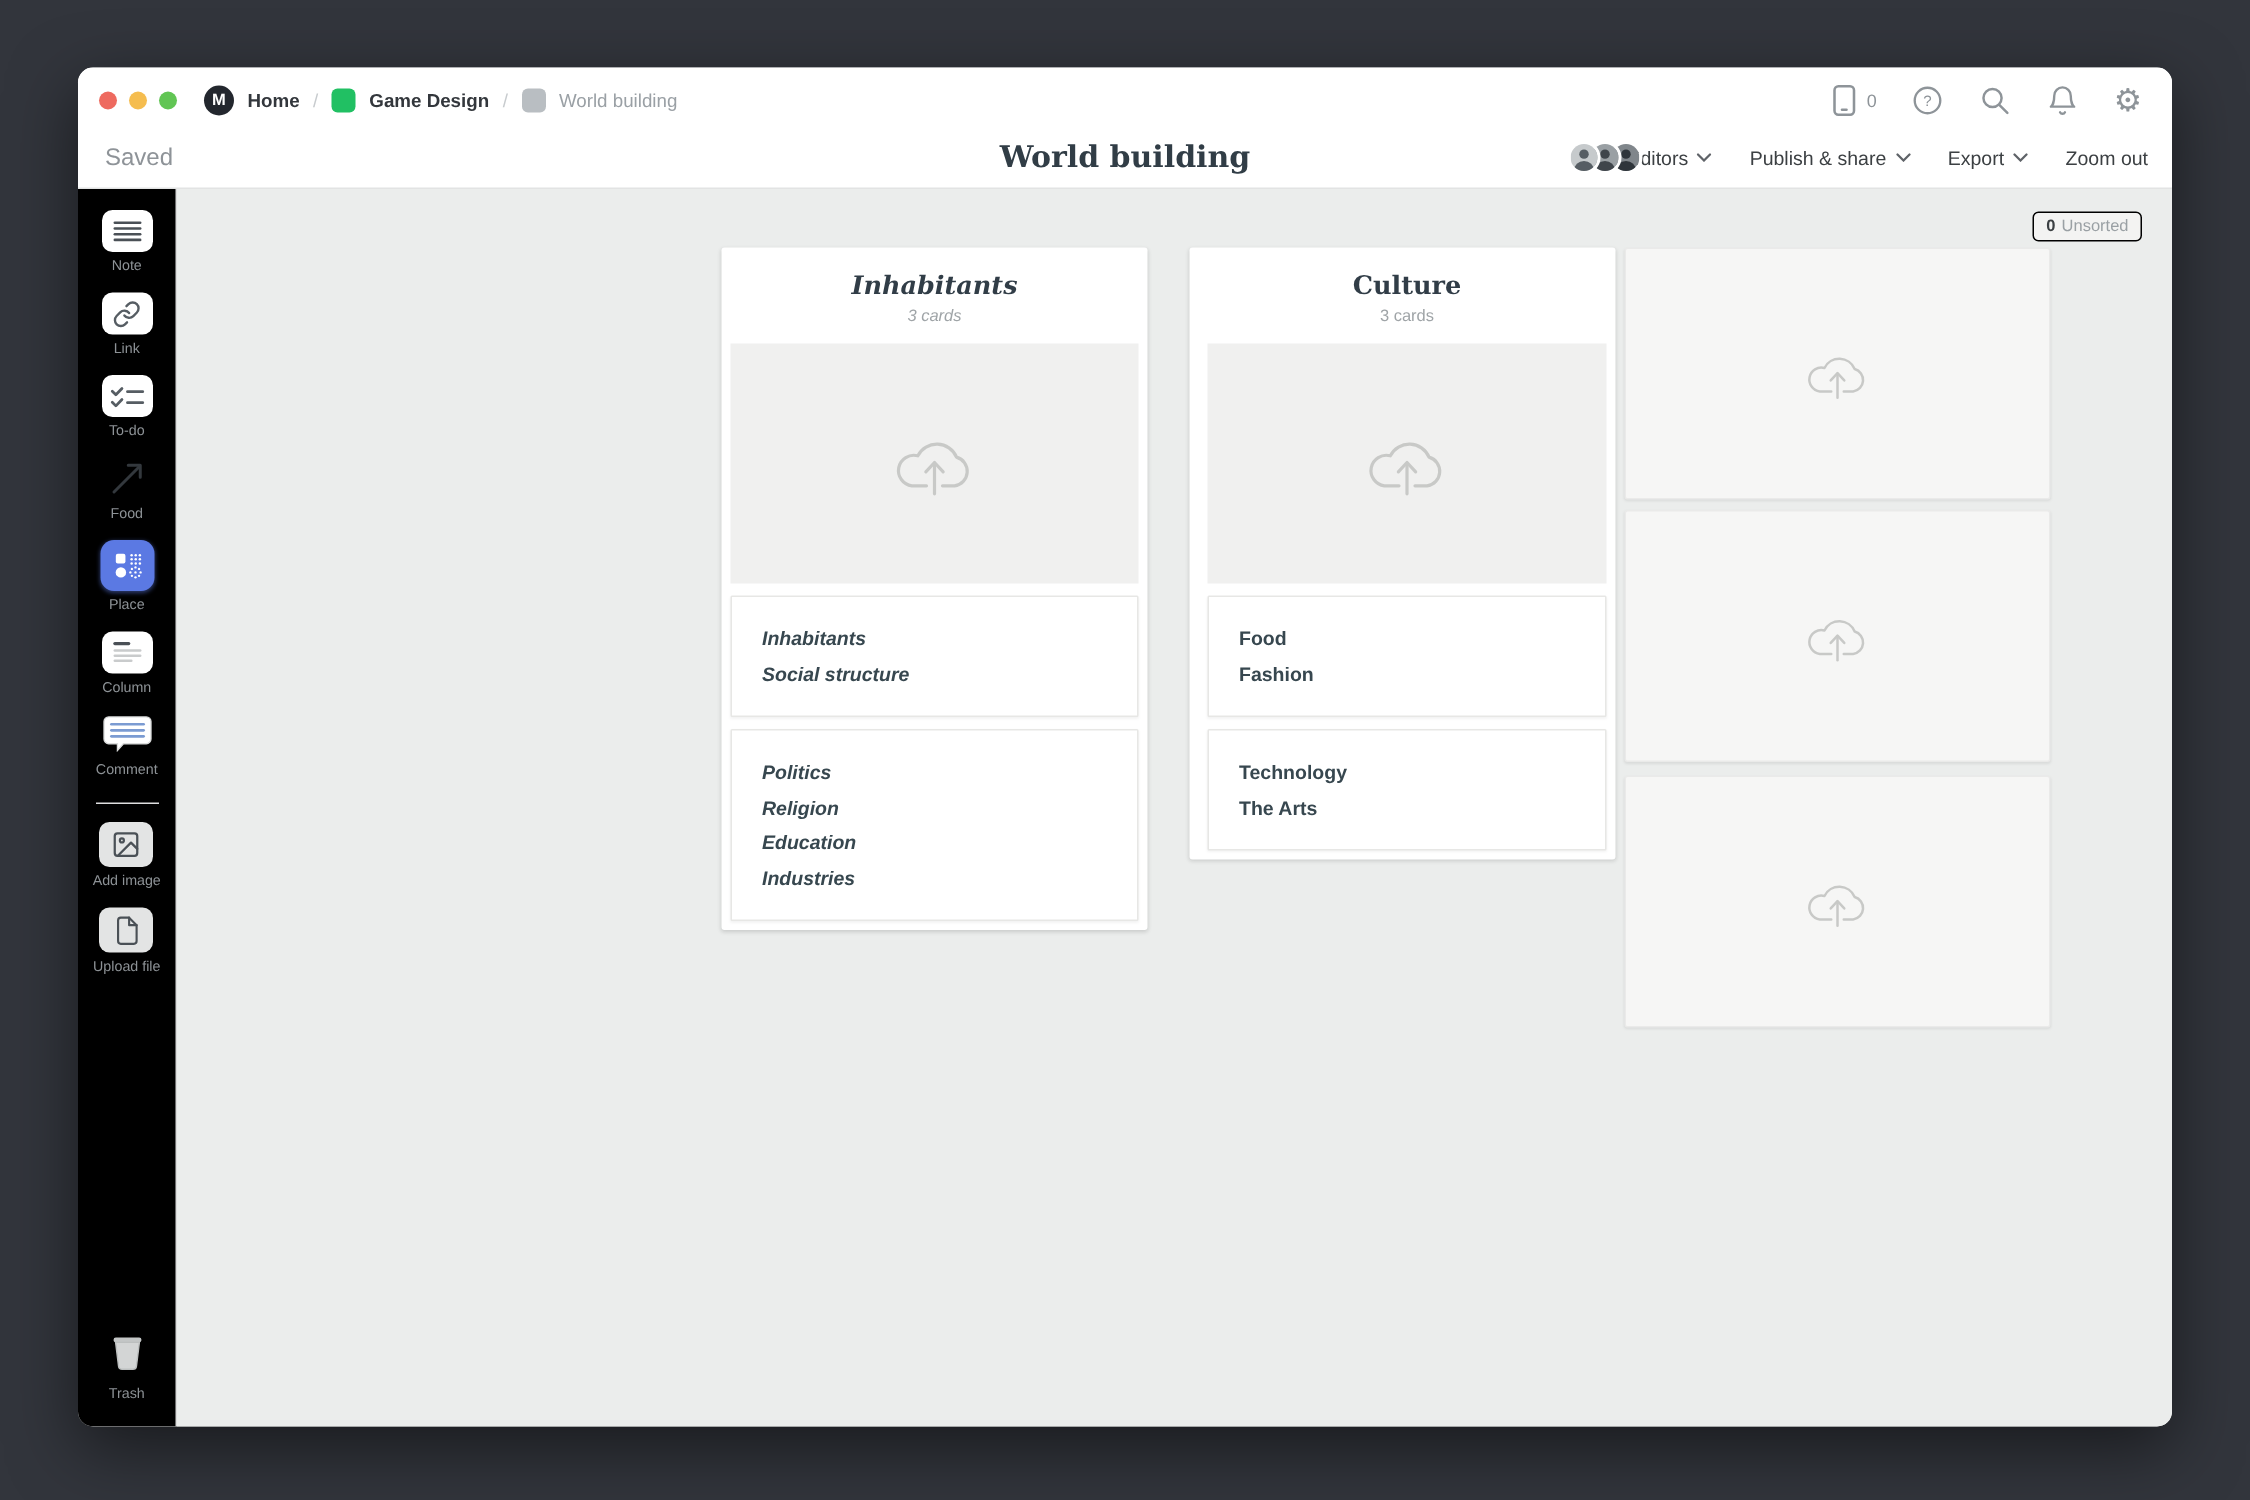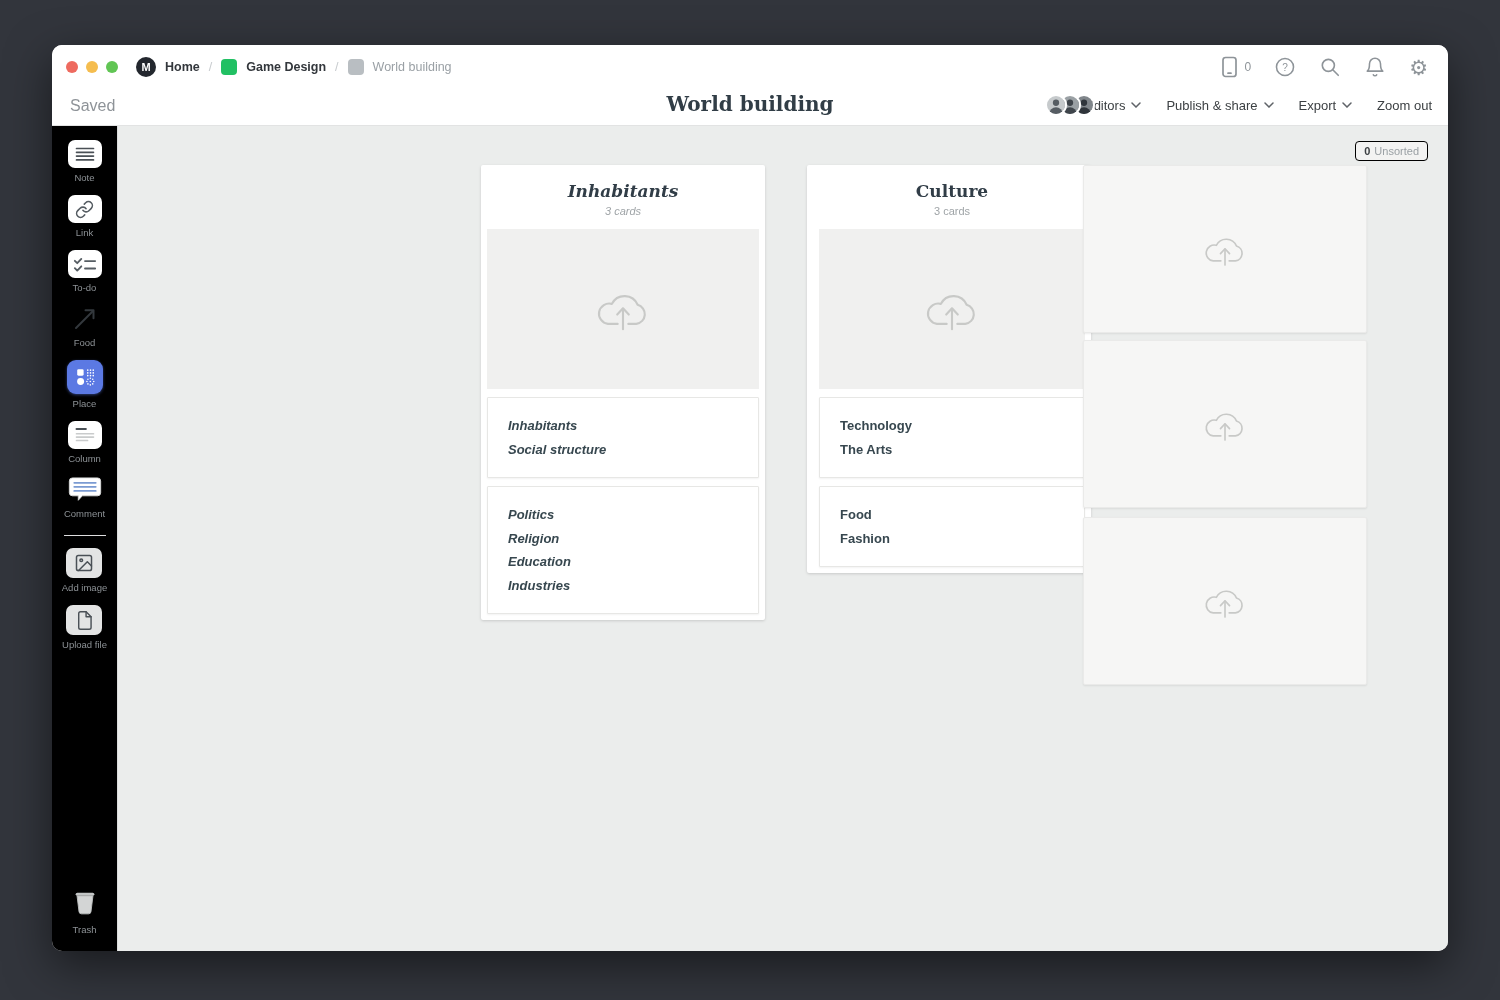--- a/index.html
+++ b/index.html
@@ -328,39 +328,39 @@
           <li>Inhabitants</li>
           <li>Social structure</li>
         </ul>
         <ul class="card">
           <li>Politics</li>
           <li>Religion</li>
           <li>Education</li>
           <li>Industries</li>
         </ul>
       </div>
-      <div class="board-column" style="left: 689px; top: 39px; padding-left: 12px;">
+      <div class="board-column" style="left: 675px; top: 39px; padding-left: 12px;">
         <div class="col-header">
           <div class="col-title">Culture</div>
           <div class="col-count">3 cards</div>
         </div>
         <div class="img-ph">
           <svg width="64" viewBox="0 0 72 58" fill="none" stroke="#c8c9c7" stroke-width="2.4" stroke-linecap="round" stroke-linejoin="round">
             <path d="M30 46 H19 A11.5 11.5 0 1 1 23.5 23.5 A16 16 0 0 1 52.5 24.5 A11 11 0 0 1 51 46 H42"></path>
             <path d="M36 29 V52"></path>
             <path d="M29.5 35.5 L36 28.5 L42.5 35.5"></path>
           </svg>
         </div>
         <ul class="card">
+          <li>Food</li>
+          <li>Fashion</li>
+        </ul>
+        <ul class="card">
           <li>Technology</li>
           <li>The Arts</li>
-        </ul>
-        <ul class="card">
-          <li>Food</li>
-          <li>Fashion</li>
         </ul>
       </div>
       <div class="image-drop" style="left: 965px; top: 39px;">
         <svg width="50" viewBox="0 0 72 58" fill="none" stroke="#c8c9c7" stroke-width="2.4" stroke-linecap="round" stroke-linejoin="round">
           <path d="M30 46 H19 A11.5 11.5 0 1 1 23.5 23.5 A16 16 0 0 1 52.5 24.5 A11 11 0 0 1 51 46 H42"></path>
           <path d="M36 29 V52"></path>
           <path d="M29.5 35.5 L36 28.5 L42.5 35.5"></path>
         </svg>
       </div>
       <div class="image-drop" style="left: 965px; top: 214px;">

